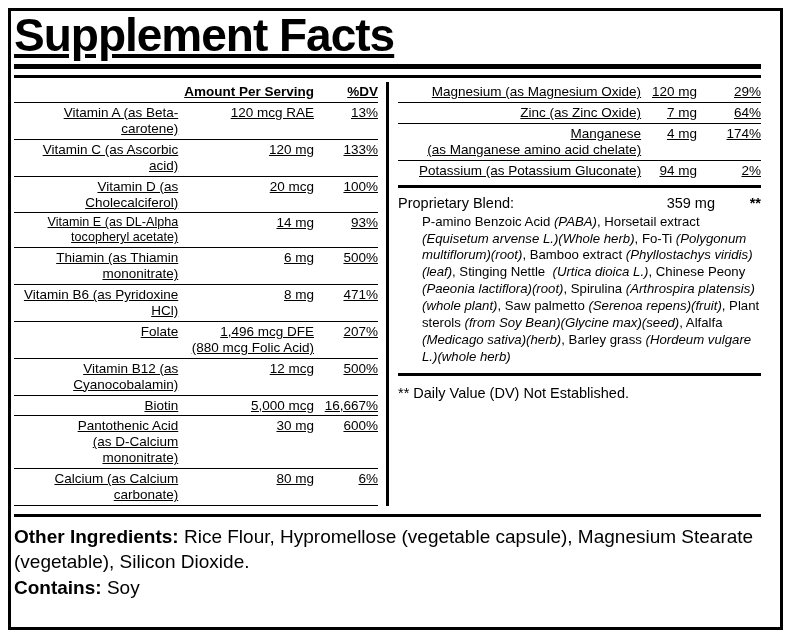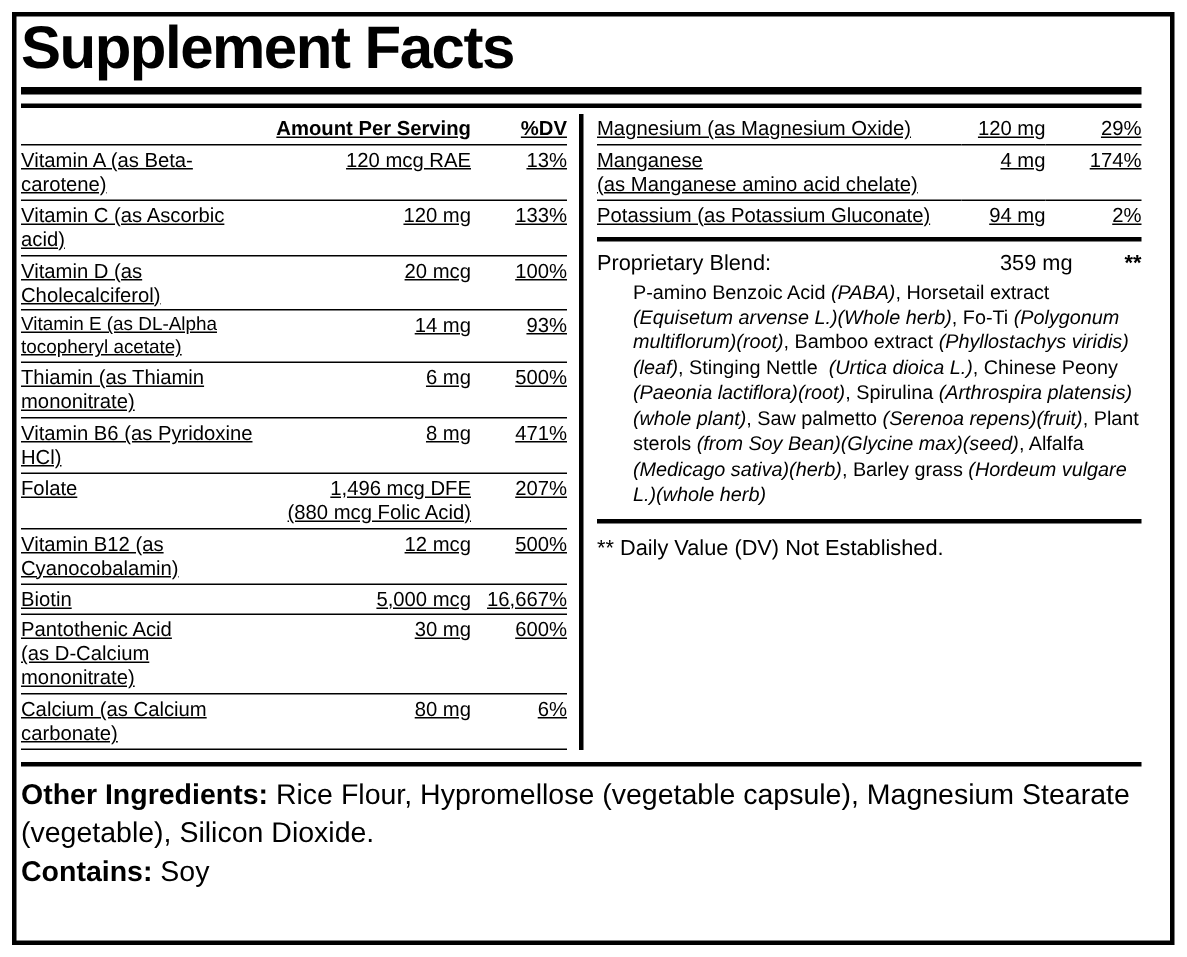--- a/index.html
+++ b/index.html
@@ -29,26 +29,27 @@
     box-sizing: border-box;
   }
   .inner {
     position: absolute;
     left: 14px;
     top: 12px;
     width: 747px;
     box-sizing: border-box;
   }
   .title {
-    font-size: 40px;
+    font-size: 46px;
     font-weight: bold;
     line-height: 1.0;
     letter-spacing: -1px;
     margin: 0 0 2px 0;
     white-space: nowrap;
+    text-decoration: underline;
   }
   .rule-thick {
     border-bottom: 5px solid #000;
     margin: 6px 0 6px 0;
   }
   .rule-med {
     border-bottom: 3px solid #000;
     margin: 4px 0 4px 0;
   }
   .serving {
@@ -82,21 +83,21 @@
   }
   table.nutri td {
     padding: 2px 0 2px 0;
     vertical-align: top;
     line-height: 1.18;
   }
   .hdr td {
     font-weight: bold;
     padding-bottom: 3px;
   }
-  .name { text-align: left; }
+  .name { text-align: right; }
   .amt { text-align: right; white-space: nowrap; padding-left: 6px !important; }
   .dv  { text-align: right; white-space: nowrap; width: 58px; padding-left: 6px !important; }
   .row-line td { border-bottom: 1px solid #000; }
   .sub {
     display: block;
     font-size: 13.5px;
   }
   .blend-head {
     font-size: 14.5px;
     display: flex;
@@ -215,20 +216,25 @@
 
       <div class="col-right">
         <table class="nutri">
           <tbody>
               <tr class="row-line">
             <td class="name">Magnesium (as Magnesium Oxide)</td>
             <td class="amt">120 mg</td>
             <td class="dv">29%</td>
           </tr>
           <tr class="row-line">
+            <td class="name">Zinc (as Zinc Oxide)</td>
+            <td class="amt">7 mg</td>
+            <td class="dv">64%</td>
+          </tr>
+          <tr class="row-line">
             <td class="name">
               <span>Manganese</span>
               <span class="sub">(as Manganese amino acid chelate)</span>
             </td>
             <td class="amt">4 mg</td>
             <td class="dv">174%</td>
           </tr>
           <tr>
             <td class="name">Potassium (as Potassium Gluconate)</td>
             <td class="amt">94 mg</td>

